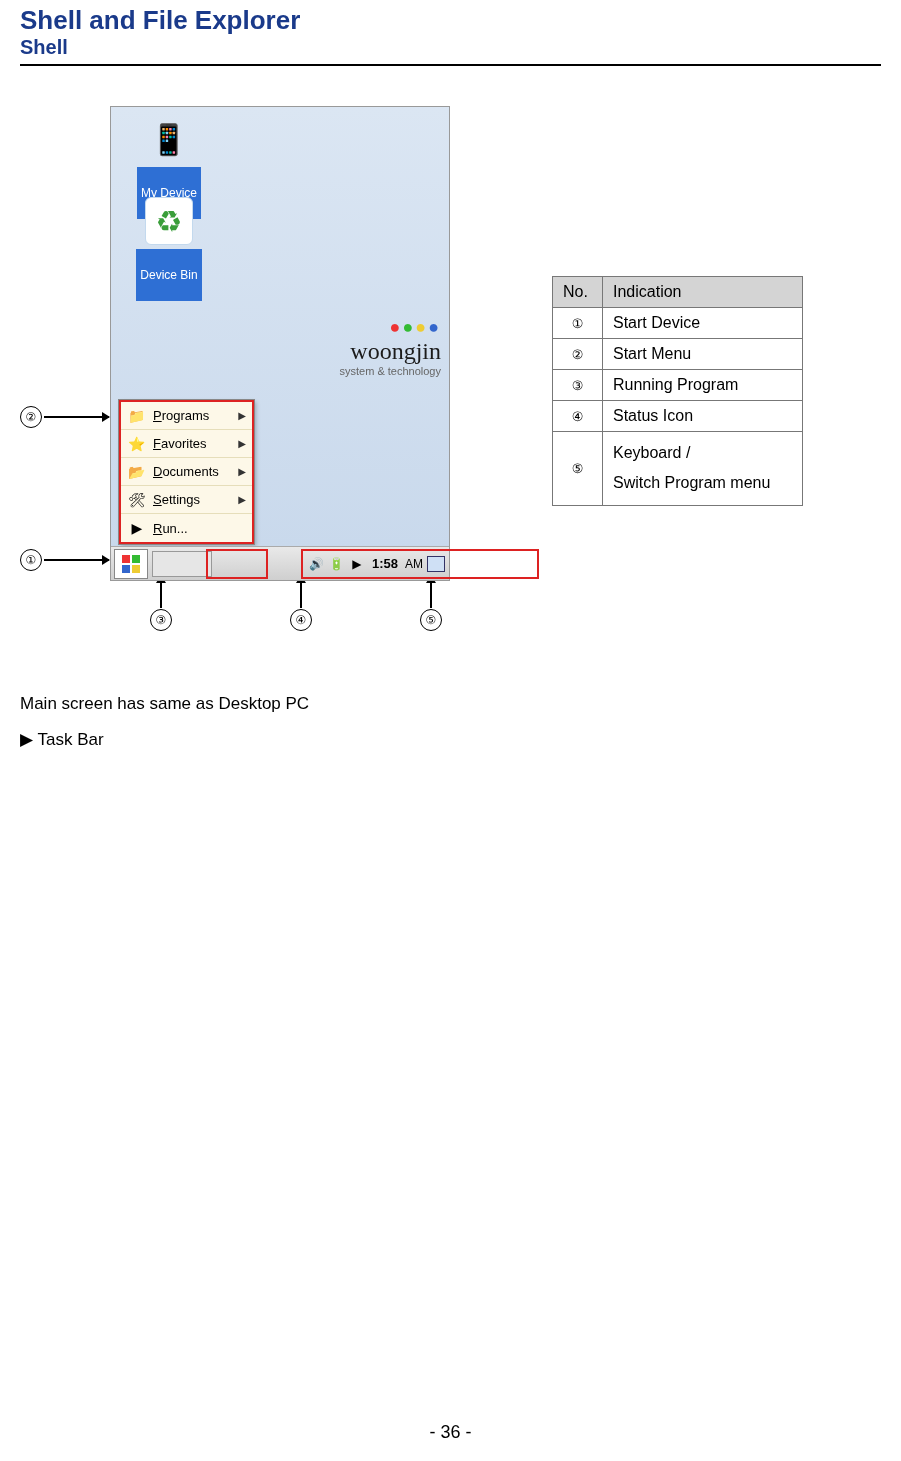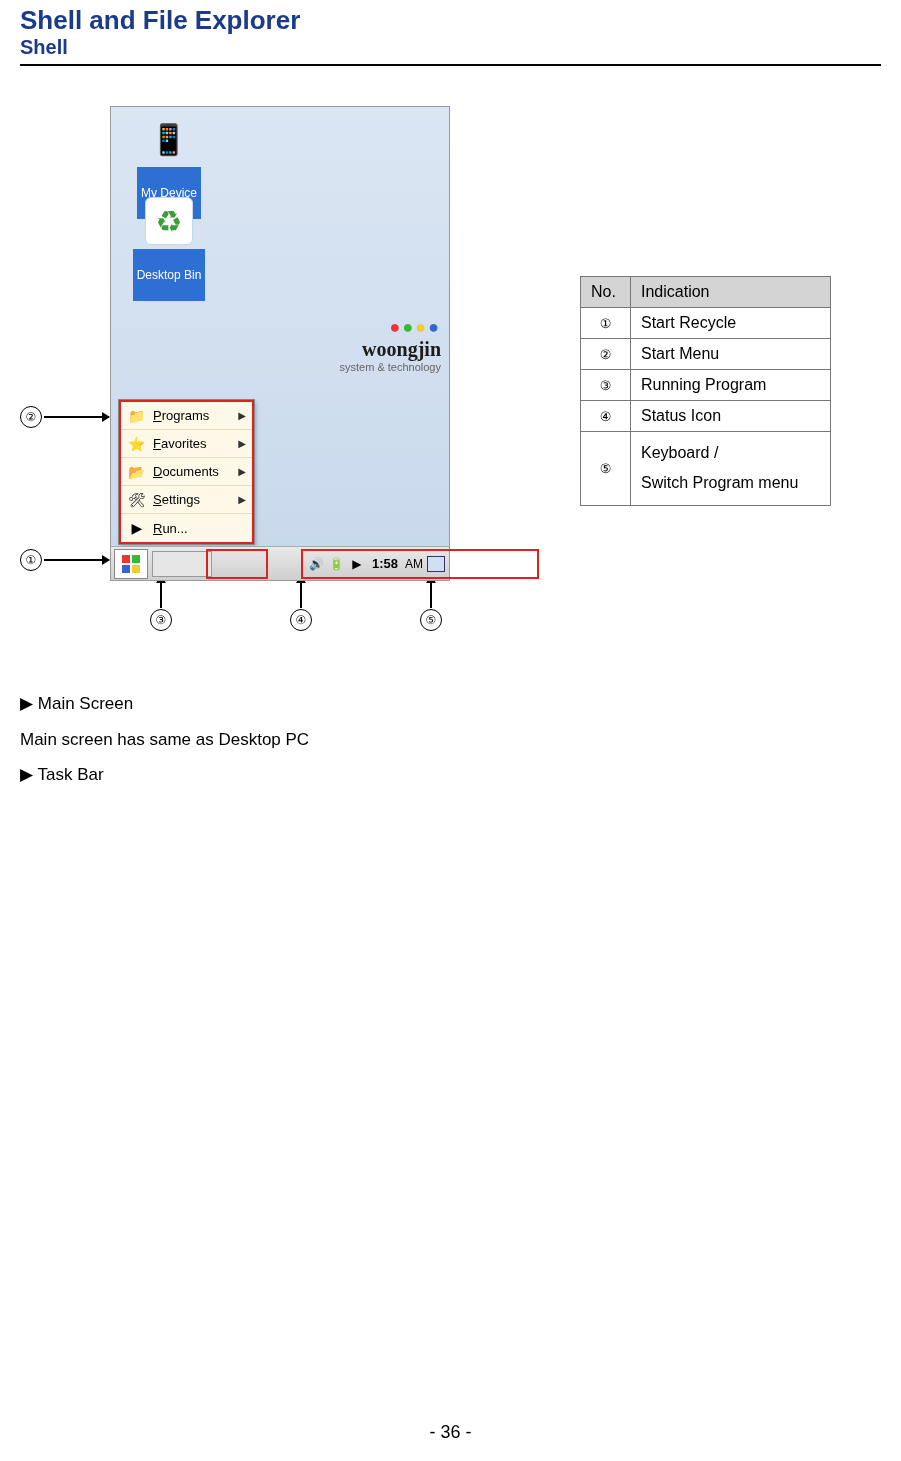--- a/index.html
+++ b/index.html
@@ -111,21 +111,21 @@
   .recycle { left: 8px; top: 90px; }
   .recycle .pix { color: #3a9e3a; background:#fff; border-radius:6px; border:1px solid #c3d9ee; }
 
   .logo {
     position: absolute;
     right: 8px; top: 210px;
     width: 170px;
     text-align: right;
   }
   .logo .dots { font-size: 18px; letter-spacing: 2px; }
-  .logo .name { font-family: "Comic Sans MS", cursive; font-size: 20px; font-weight: bold; color:#1b1b1b; }
+  .logo .name { font-family: "Comic Sans MS", cursive; font-size: 24px; font-weight: normal; color:#1b1b1b; }
   .logo .sub { font-size: 11px; color:#666; }
 
   .start-menu {
     position: absolute;
     left: 8px; bottom: 3px;
     width: 135px;
     background: #fdf8e8;
     border: 2.5px solid #d22;
     outline: 1px solid #888;
     box-shadow: 2px 2px 4px rgba(0,0,0,.25);
@@ -189,21 +189,21 @@
     display: flex; align-items: center; gap: 4px;
     padding-right: 4px;
     font-size: 12px;
   }
   .tray-ic { width:16px; height:16px; display:flex; align-items:center; justify-content:center; font-size:12px; }
   .clock { font-weight: bold; font-size: 13px; padding: 0 3px; }
   .switch { width:18px; height:16px; border:1px solid #336; background:#cfe0f5; }
 
   
   .legend-col {
-    margin-left: 100px;
+    margin-left: 72px;
     margin-top: 170px;
   }
   .legend {
     border-collapse: collapse;
     font-size: 16px;
   }
   .legend th, .legend td {
     border: 1px solid #777;
     padding: 6px 10px;
     text-align: left;
@@ -257,21 +257,21 @@
     <div class="arrow-v av5"></div>
 
     <div class="device">
       <div class="desktop-area">
         <div class="icon-block mydevice">
           <div class="pix">📱</div>
           <span class="icon-label">My Device</span>
         </div>
         <div class="icon-block recycle">
           <div class="pix">♻</div>
-          <span class="icon-label">Desktop Bin</span>
+          <span class="icon-label">Device Bin</span>
         </div>
         <div class="logo">
           <div class="dots">
             <span style="color:#e33">●</span><span style="color:#3b3">●</span><span style="color:#ec3">●</span><span style="color:#36c">●</span>
           </div>
           <div class="name">woongjin</div>
           <div class="sub">system &amp; technology</div>
         </div>
 
         <div class="start-menu">
@@ -328,21 +328,21 @@
 
   <div class="legend-col">
     <table class="legend">
       <tbody>
           <tr>
         <th>No.</th>
         <th>Indication</th>
       </tr>
       <tr>
         <td class="num">①</td>
-        <td class="ind">Start Recycle</td>
+        <td class="ind">Start Device</td>
       </tr>
       <tr>
         <td class="num">②</td>
         <td class="ind">Start Menu</td>
       </tr>
       <tr>
         <td class="num">③</td>
         <td class="ind">Running Program</td>
       </tr>
       <tr>
@@ -352,18 +352,17 @@
       <tr>
         <td class="num">⑤</td>
         <td class="ind multiline">Keyboard /<br>Switch Program menu</td>
       </tr>
     </tbody>
       </table>
   </div>
 </div>
 
 <div class="body-text">
-  <p>▶ Main Screen</p>
   <p>Main screen has same as Desktop PC</p>
   <p>▶ Task Bar</p>
 </div>
 
 <div class="page-num">- 36 -</div>
 
 </body></html>

